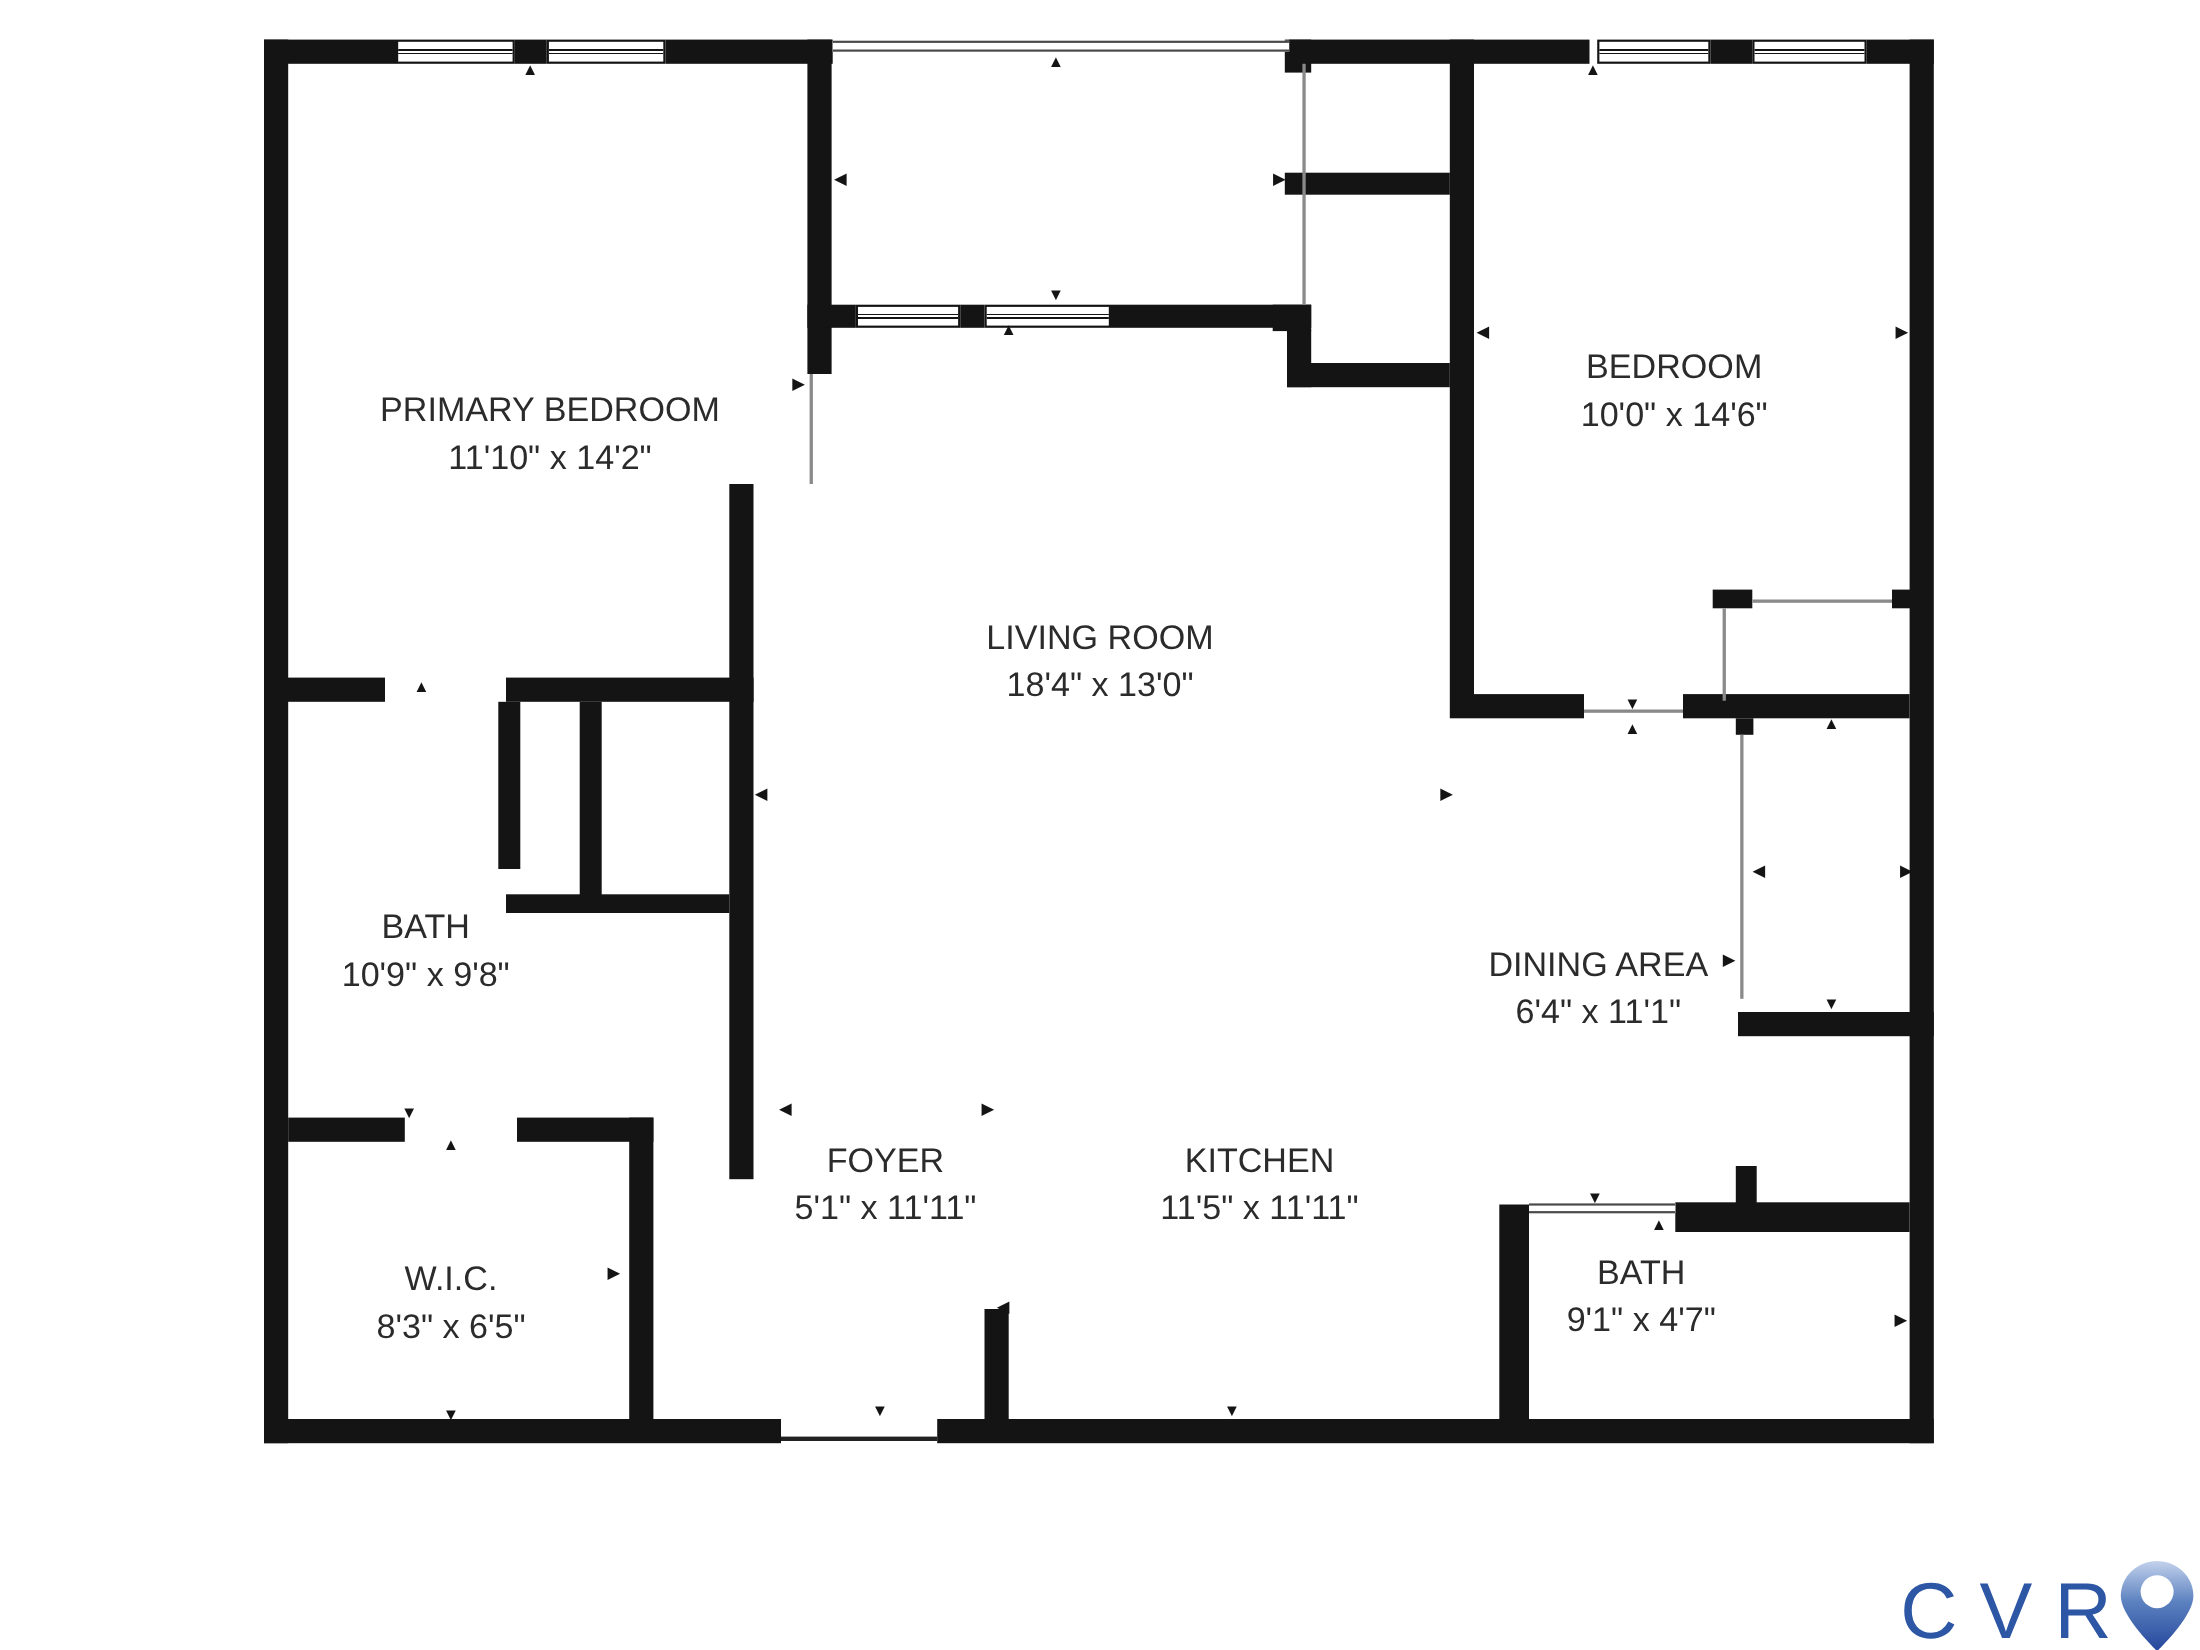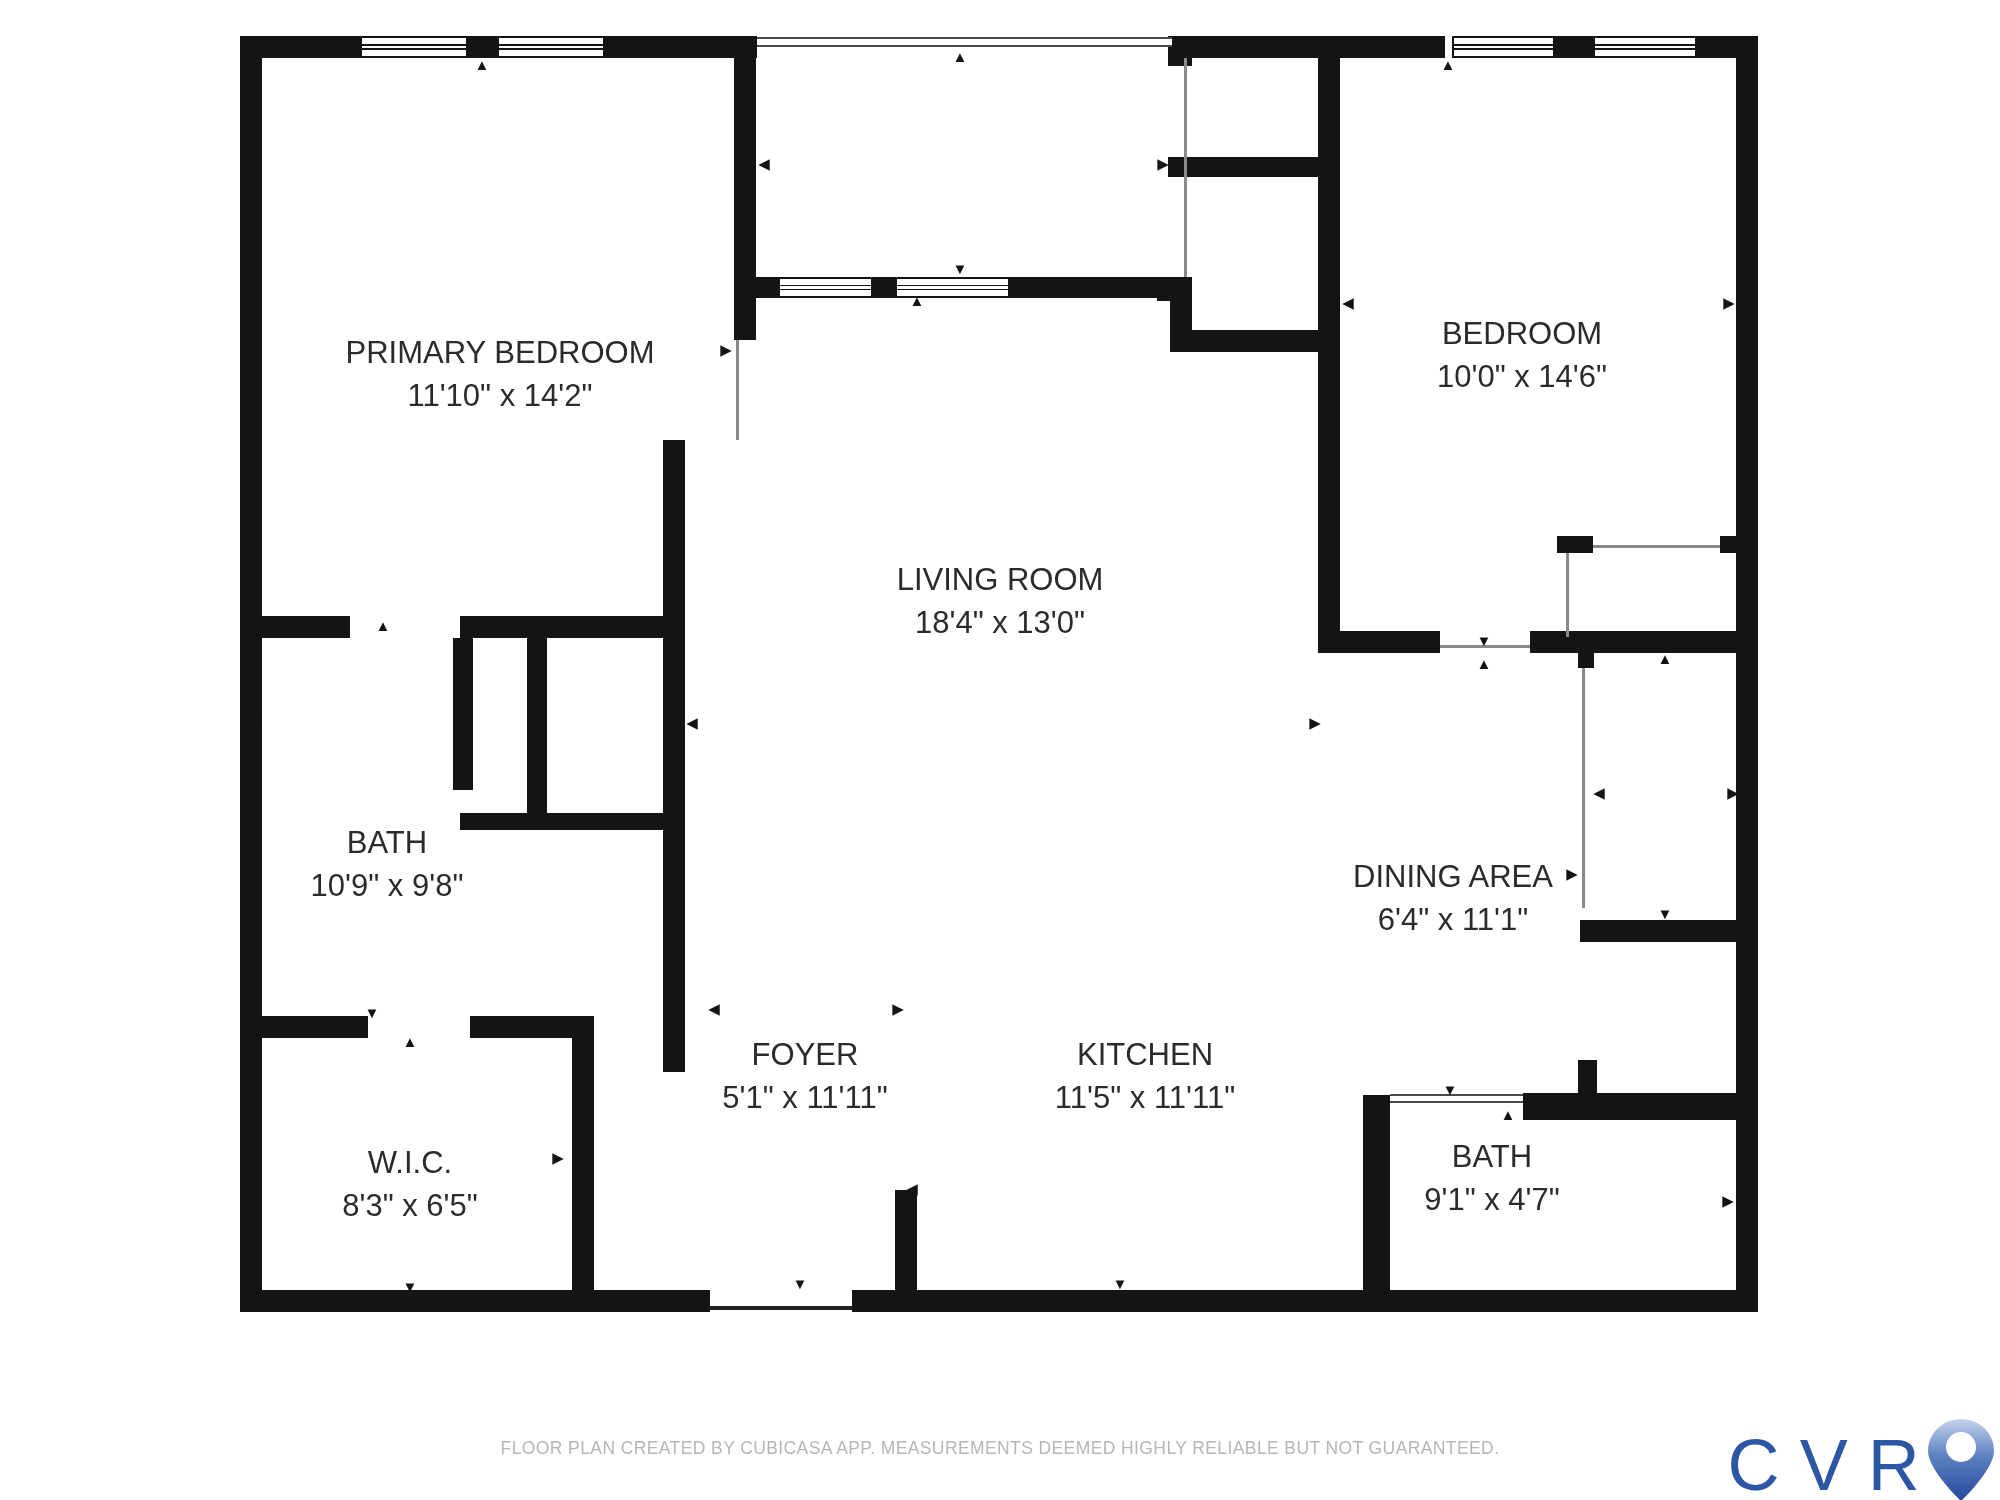--- a/index.html
+++ b/index.html
@@ -111,21 +111,21 @@
       <div class="arrow" style="left: 1120px; top: 1283px;">▼</div>
       <div class="arrow" style="left: 1572px; top: 873px;">▶</div>
       <div class="arrow" style="left: 1599px; top: 792px;">◀</div>
       <div class="arrow" style="left: 1733px; top: 792px;">▶</div>
       <div class="arrow" style="left: 1665px; top: 658px;">▲</div>
       <div class="arrow" style="left: 1665px; top: 913px;">▼</div>
       <div class="arrow" style="left: 1450px; top: 1089px;">▼</div>
       <div class="arrow" style="left: 1508px; top: 1114px;">▲</div>
       <div class="arrow" style="left: 1379px; top: 1200px;">◀</div>
       <div class="arrow" style="left: 1728px; top: 1200px;">▶</div>
-      <div class="room" style="left: 500px; top: 374px;">
+      <div class="room" style="left: 500px; top: 394px;">
         <div class="rname">PRIMARY BEDROOM</div>
         <div class="rdims">11'10" x 14'2"</div>
       </div>
       <div class="room" style="left: 1522px; top: 355px;">
         <div class="rname">BEDROOM</div>
         <div class="rdims">10'0" x 14'6"</div>
       </div>
       <div class="room" style="left: 1000px; top: 601px;">
         <div class="rname">LIVING ROOM</div>
         <div class="rdims">18'4" x 13'0"</div>
@@ -149,21 +149,20 @@
       <div class="room" style="left: 410px; top: 1184px;">
         <div class="rname">W.I.C.</div>
         <div class="rdims">8'3" x 6'5"</div>
       </div>
       <div class="room" style="left: 1492px; top: 1178px;">
         <div class="rname">BATH</div>
         <div class="rdims">9'1" x 4'7"</div>
       </div>
     </div>
 
-  <div class="footer">FLOOR PLAN CREATED BY CUBICASA APP. MEASUREMENTS DEEMED HIGHLY RELIABLE BUT NOT GUARANTEED.</div>
 
   <div class="logo">
     <span>CVR</span>
     <svg class="pin" width="70" height="86" viewBox="0 0 70 86">
       <defs>
         <linearGradient id="ping" x1="0" y1="0" x2="0" y2="1">
           <stop offset="0" stop-color="#c3d2ec"></stop>
           <stop offset="0.45" stop-color="#5d82c0"></stop>
           <stop offset="1" stop-color="#24479b"></stop>
         </linearGradient>

